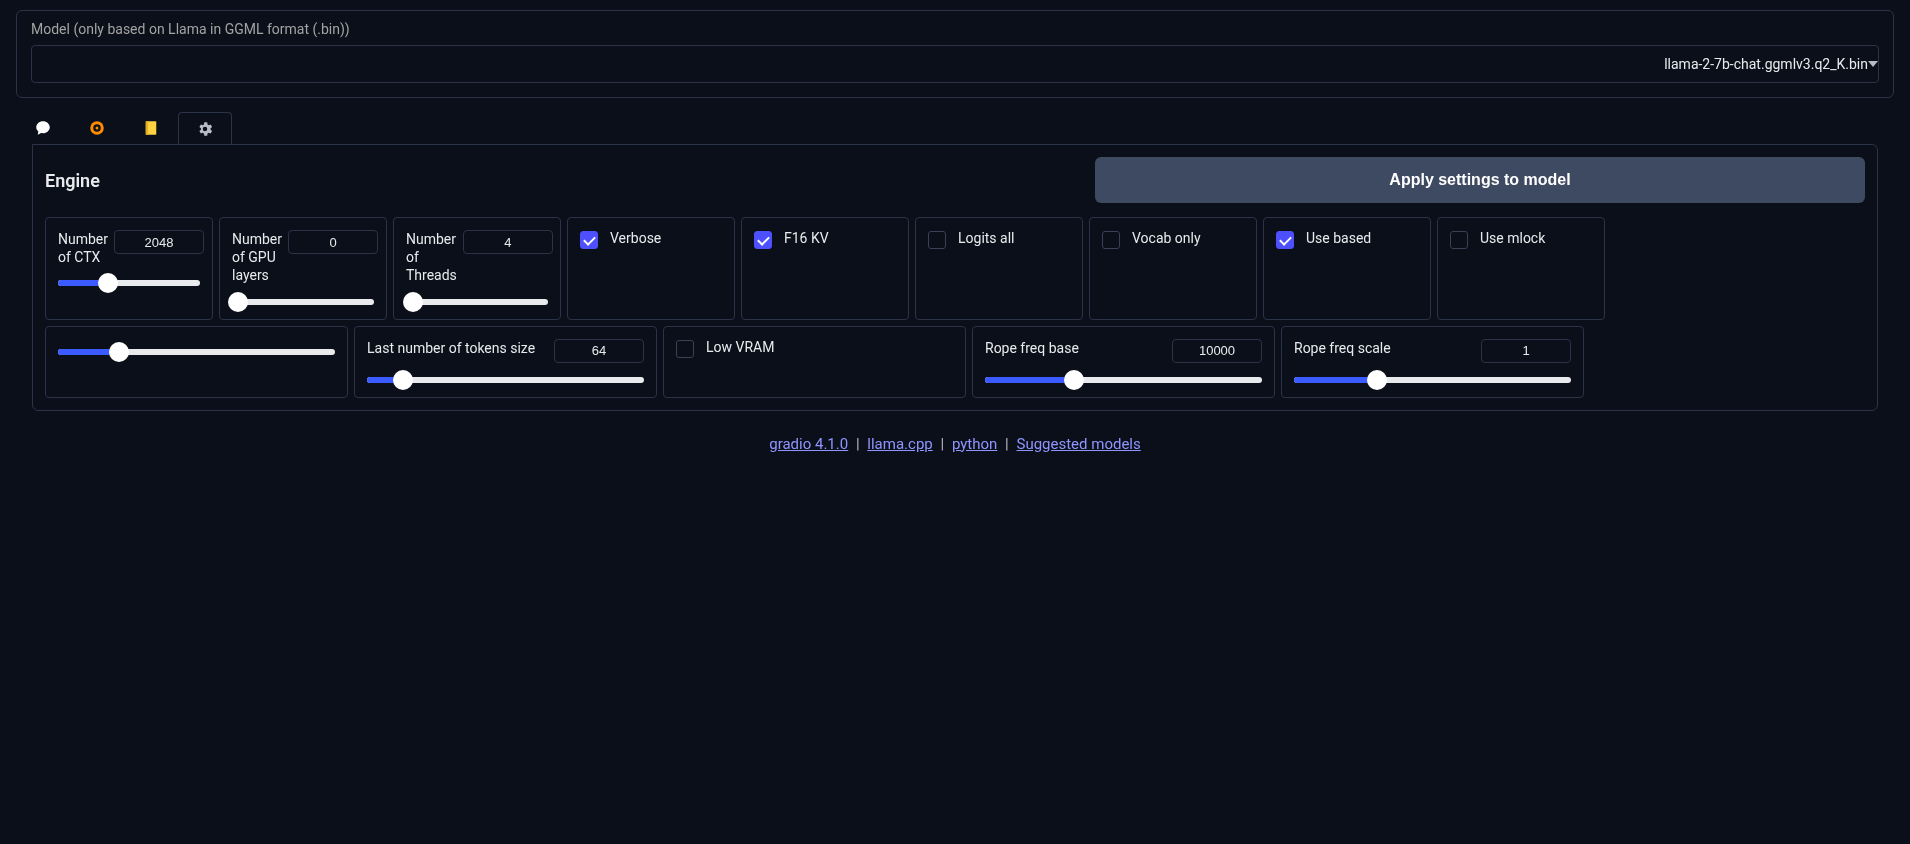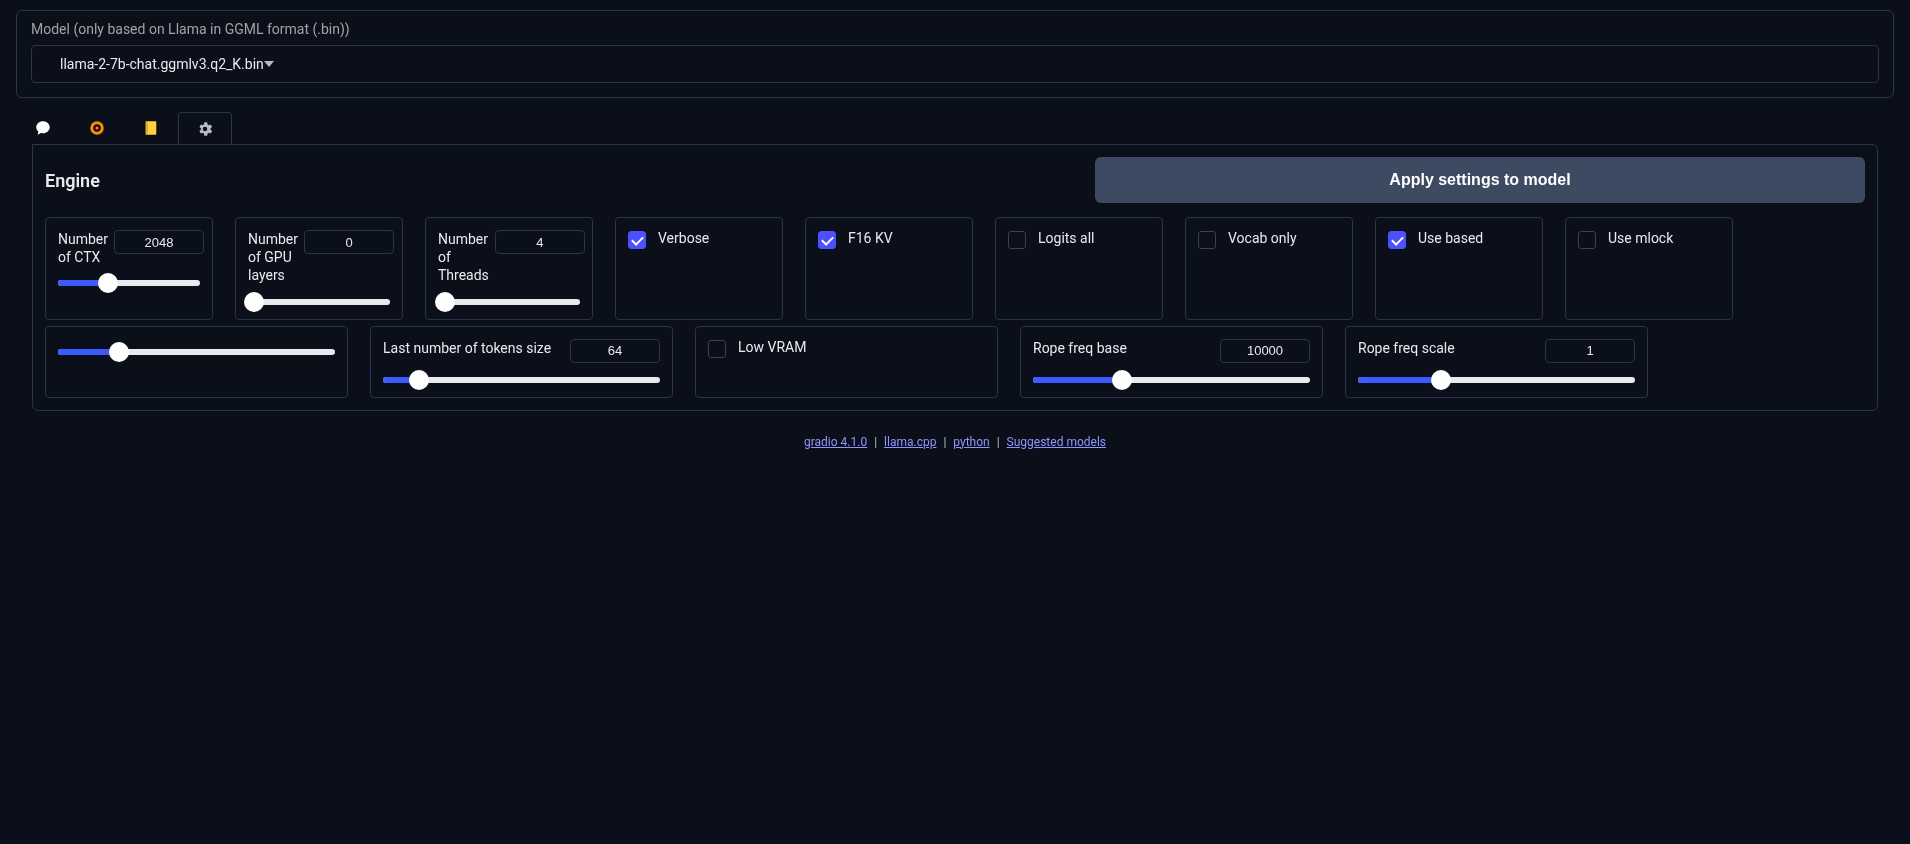--- a/index.html
+++ b/index.html
@@ -19,23 +19,23 @@
     padding: 10px 14px 14px 14px;
   }
   .model-label {
     font-size: 14px;
     color: #a3a3a3;
     margin-bottom: 8px;
   }
   .model-select {
     border: 1px solid #2a3347;
     border-radius: 4px;
-    padding: 10px 28px;
-    display: flex;
-    justify-content: flex-start;
+    padding: 10px 0;
+    display: flex;
+    justify-content: flex-end;
     align-items: center;
     cursor: pointer;
   }
   .model-select-value { color: #e8eaed; }
   .caret-down {
     width: 0; height: 0;
     border-left: 5px solid transparent;
     border-right: 5px solid transparent;
     border-top: 6px solid #b8bcc7;
   }
@@ -92,21 +92,21 @@
     cursor: pointer;
     text-align: center;
     margin-left: 12px;
   }
   .settings-grid {
     display: grid;
     gap: 6px;
   }
   .row {
     display: grid;
-    gap: 22px;
+    gap: 6px;
   }
   .row-1 {
     grid-template-columns: 168px 168px 168px 168px 168px 168px 168px 168px 168px;
   }
   .row-2 {
     grid-template-columns: 303px 303px 303px 303px 303px;
   }
   .cell {
     border: 1px solid #2a3347;
     border-radius: 4px;
@@ -182,21 +182,21 @@
     width: 5px;
     height: 9px;
     border: solid white;
     border-width: 0 2px 2px 0;
     transform: rotate(45deg);
     margin-top: -2px;
   }
   .footer {
     text-align: center;
     margin-top: 24px;
-    font-size: 12px;
+    font-size: 15px;
     color: #b8bcc7;
   }
   .footer a {
     color: #8f95ff;
     text-decoration: underline;
   }
   .footer .sep { color: #b8bcc7; margin: 0 4px; }
 </style>
 </head>
 <body>

